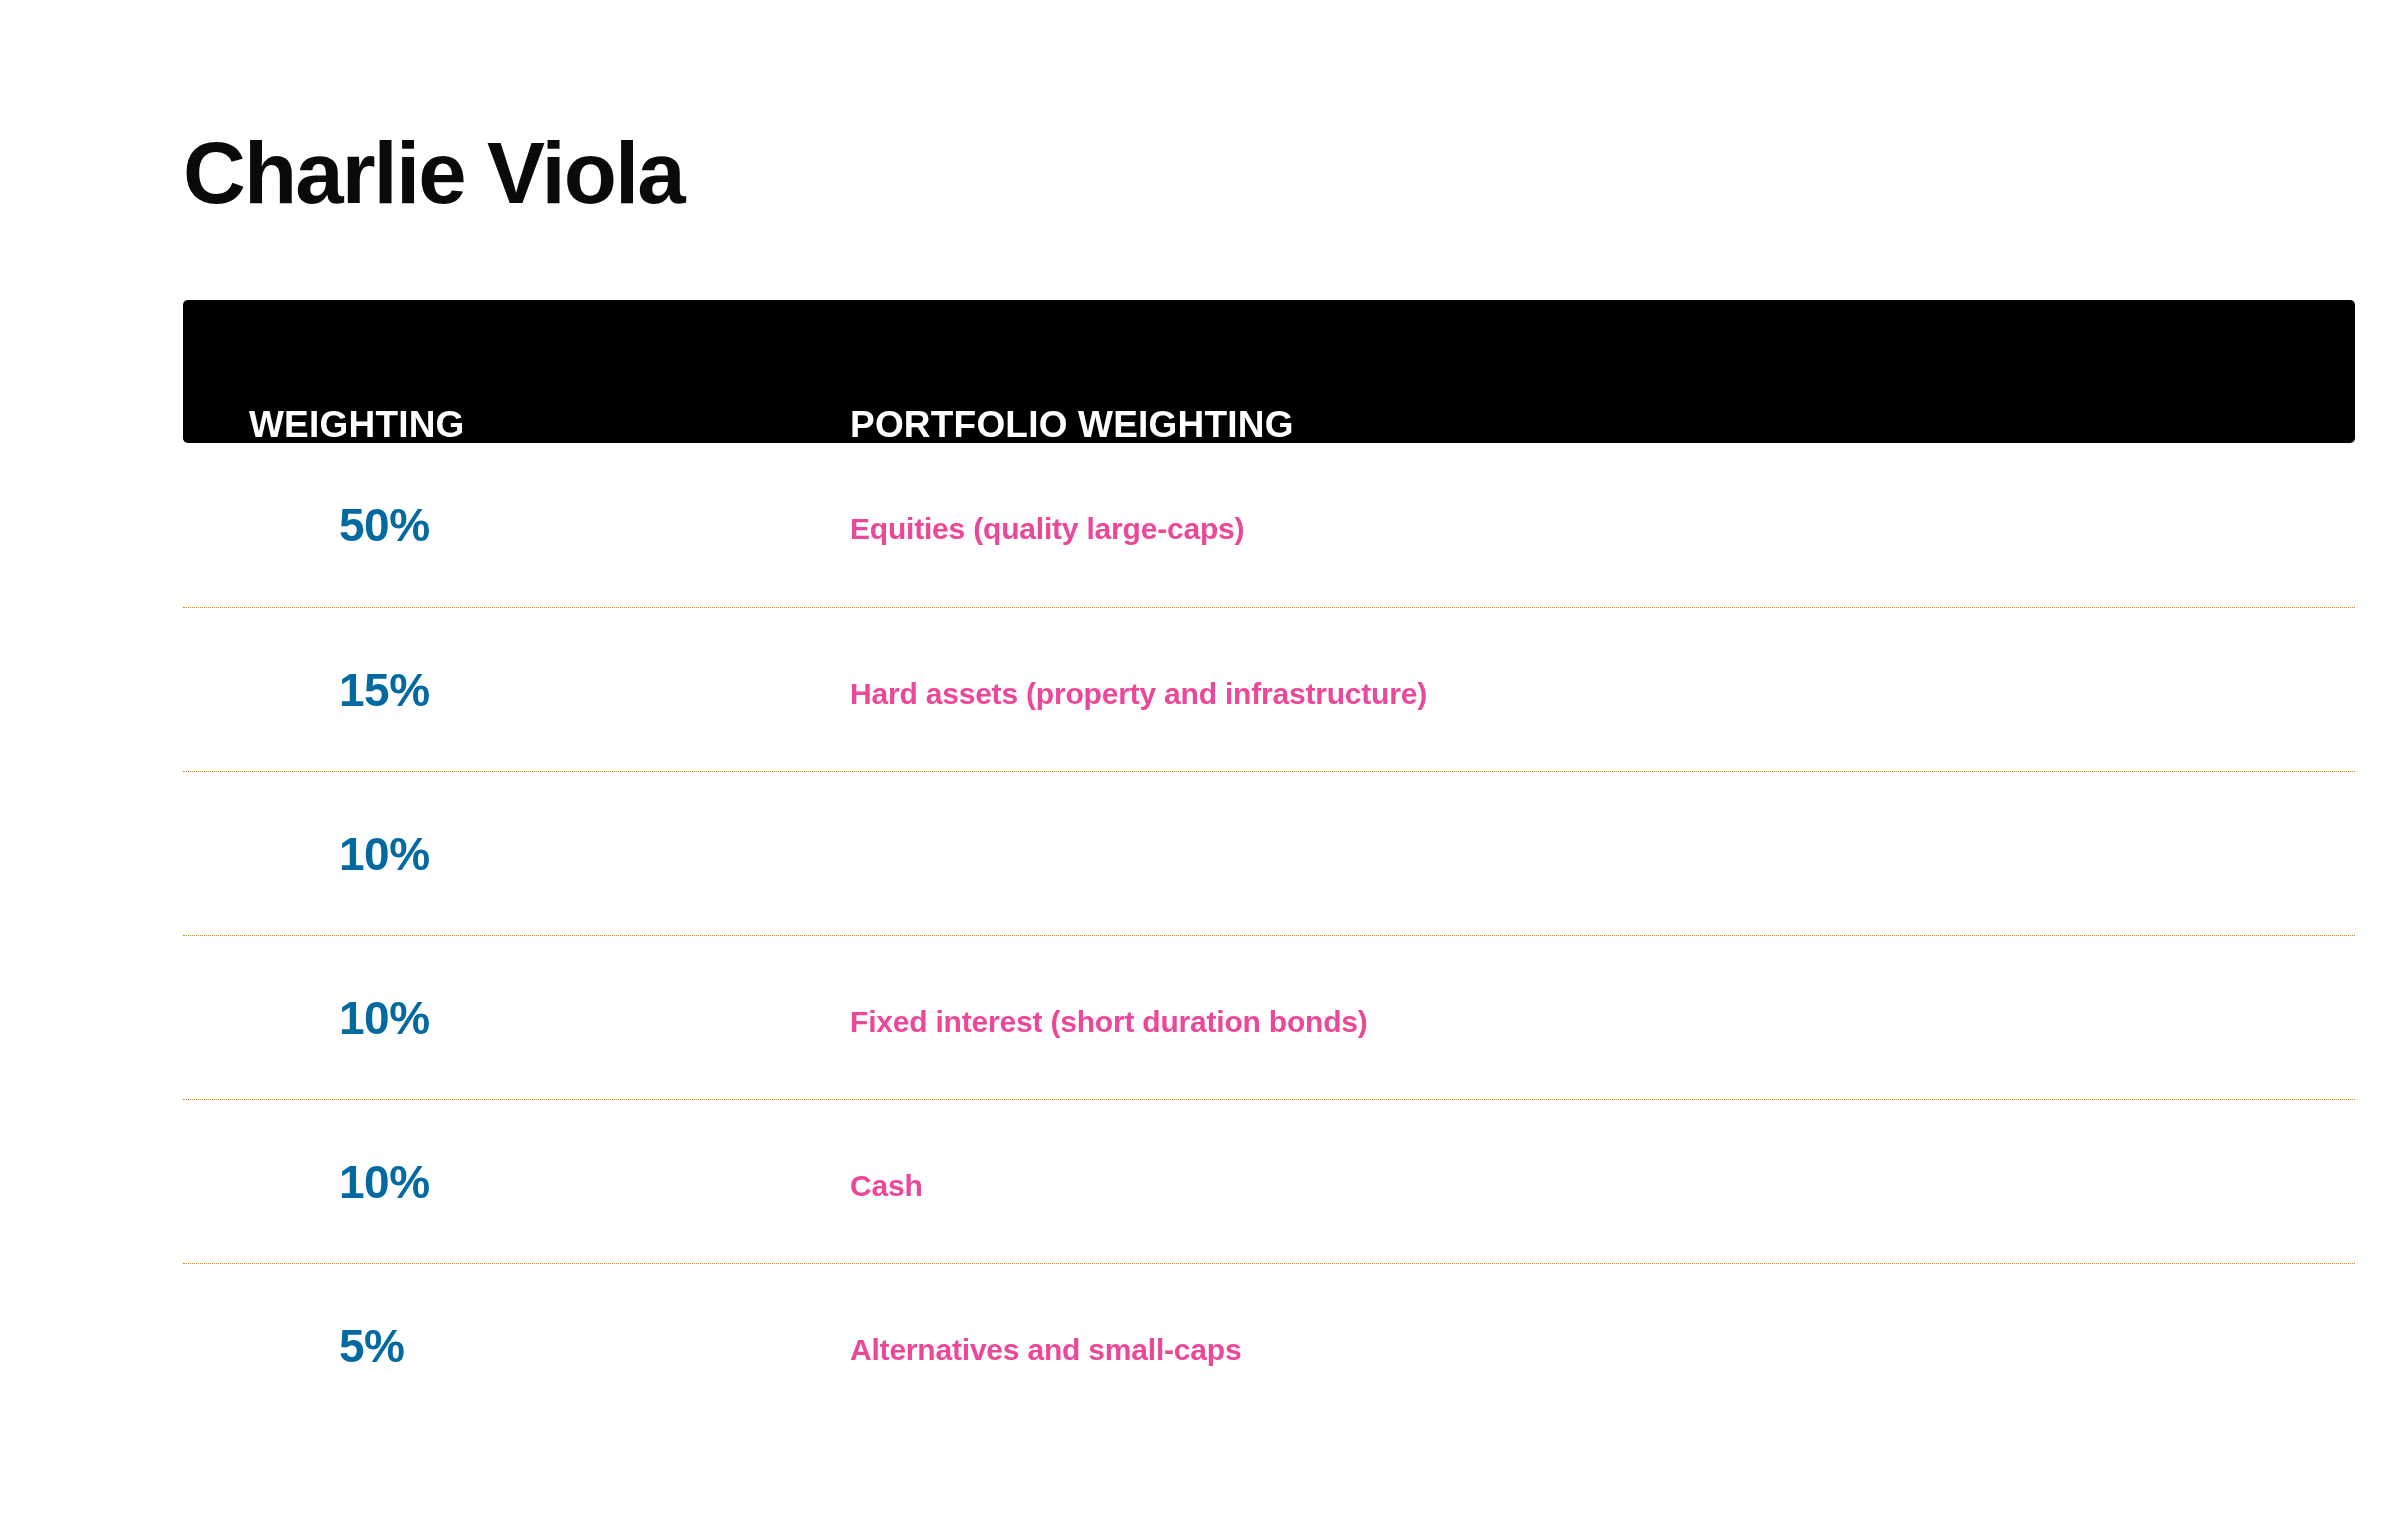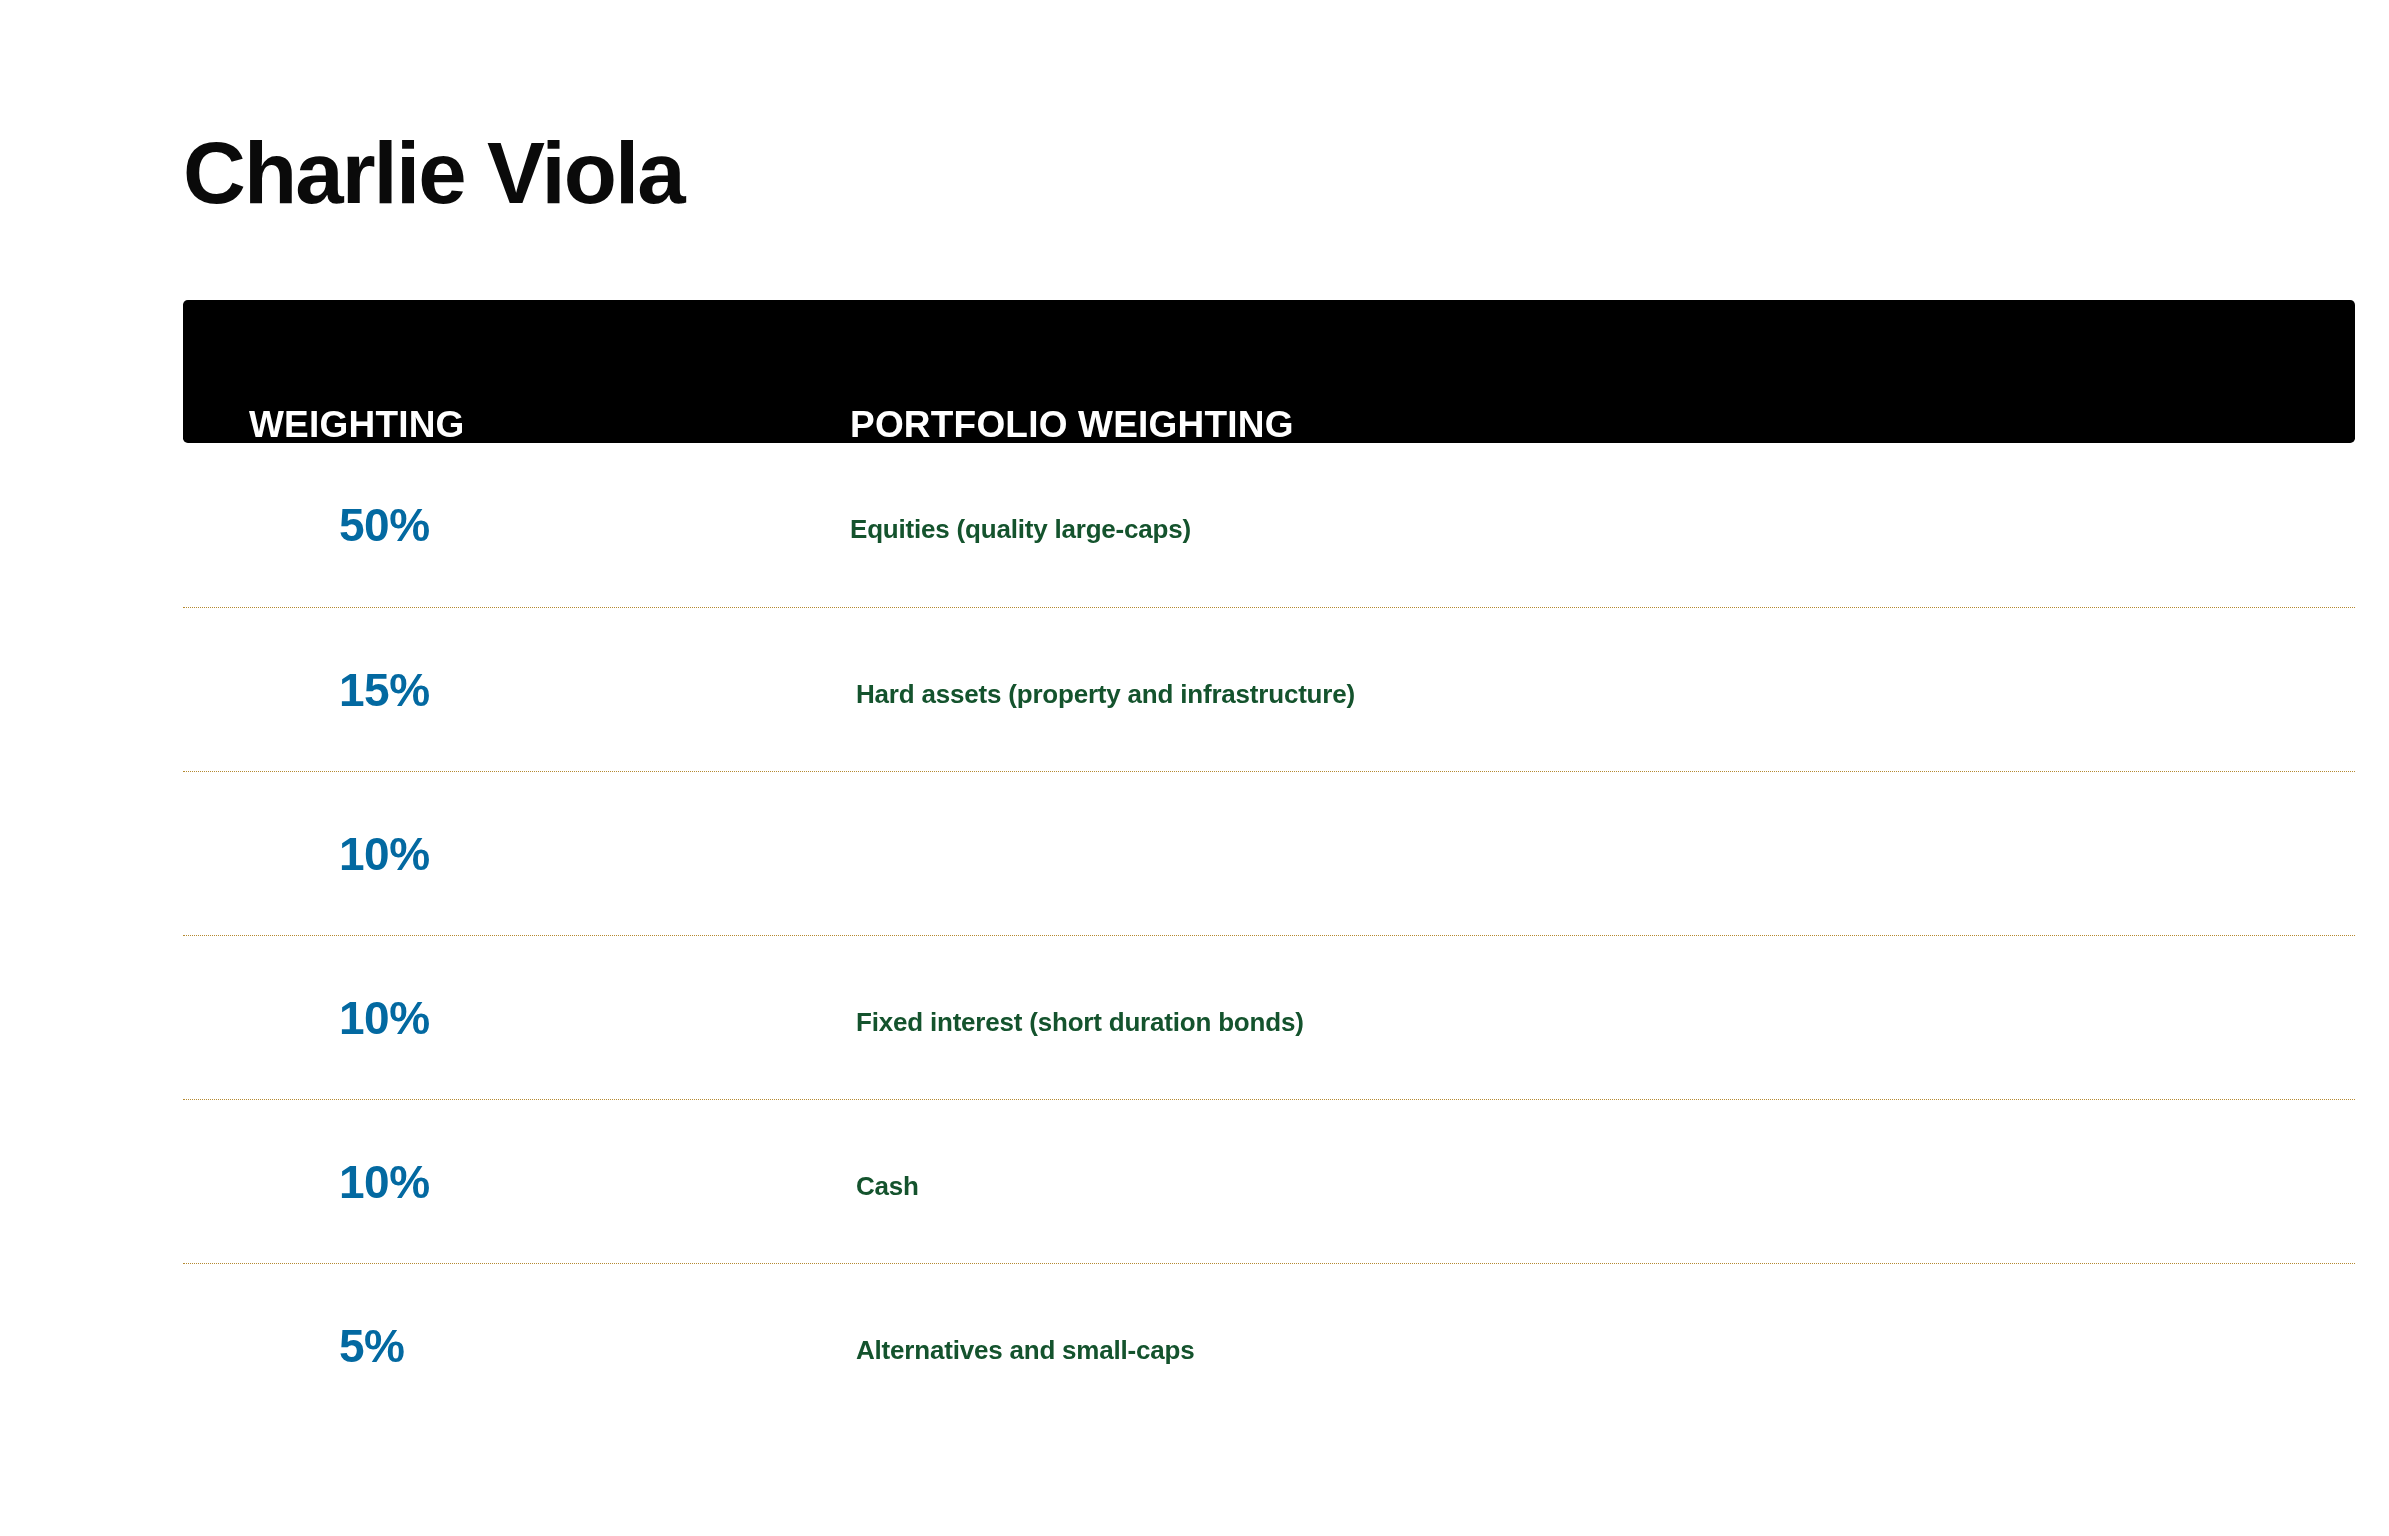--- a/index.html
+++ b/index.html
@@ -71,39 +71,38 @@
 
   .table-row {
     display: flex;
     align-items: center;
     height: 164px;
     box-sizing: border-box;
     background: transparent;
   }
   .table-row + .table-row {
     border-top: 1.9px dotted #b58a32;
-    gap: 6px;
   }
 
   .cell-weight {
     width: 667px;
     padding-left: 156px;
     box-sizing: border-box;
     font-size: 46px;
     font-weight: 700;
     color: #0369a1;
     letter-spacing: -0.5px;
     line-height: 1;
     white-space: nowrap;
   }
   .cell-alloc {
     flex: 1;
-    font-size: 26px;
+    font-size: 30px;
     font-weight: 700;
-    color: #14532d;
+    color: #ec4899;
     letter-spacing: -0.2px;
     line-height: 1;
     white-space: nowrap;
     margin-top: 8px;
   }
 </style>
 </head>
 <body>
 
 <div class="page">

